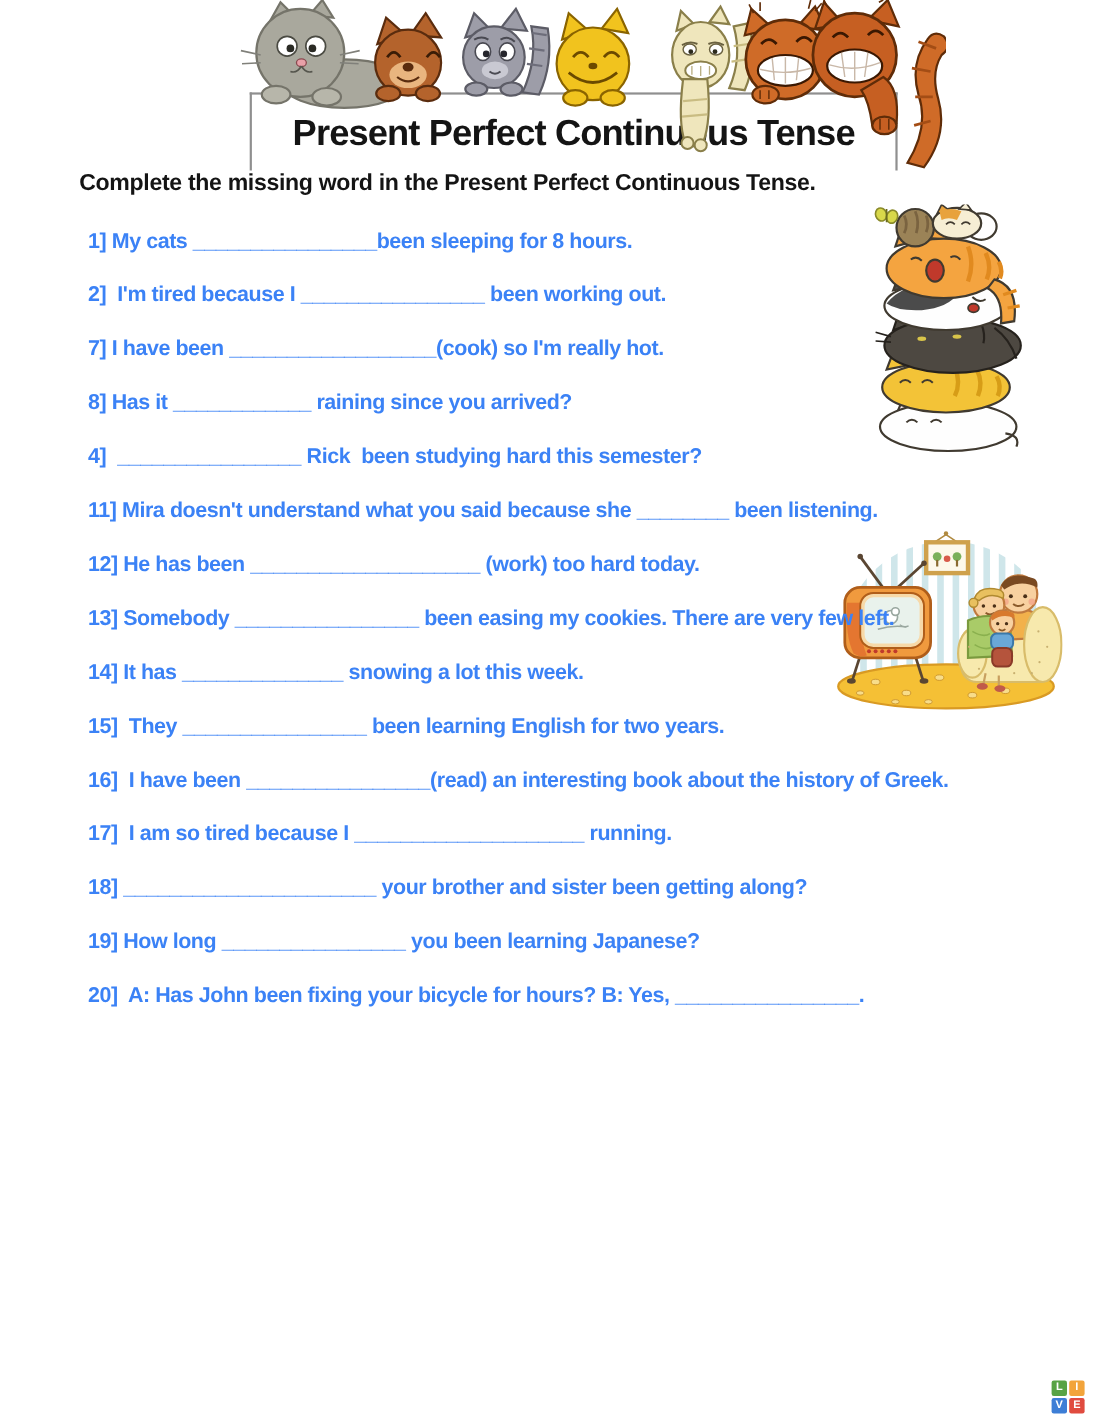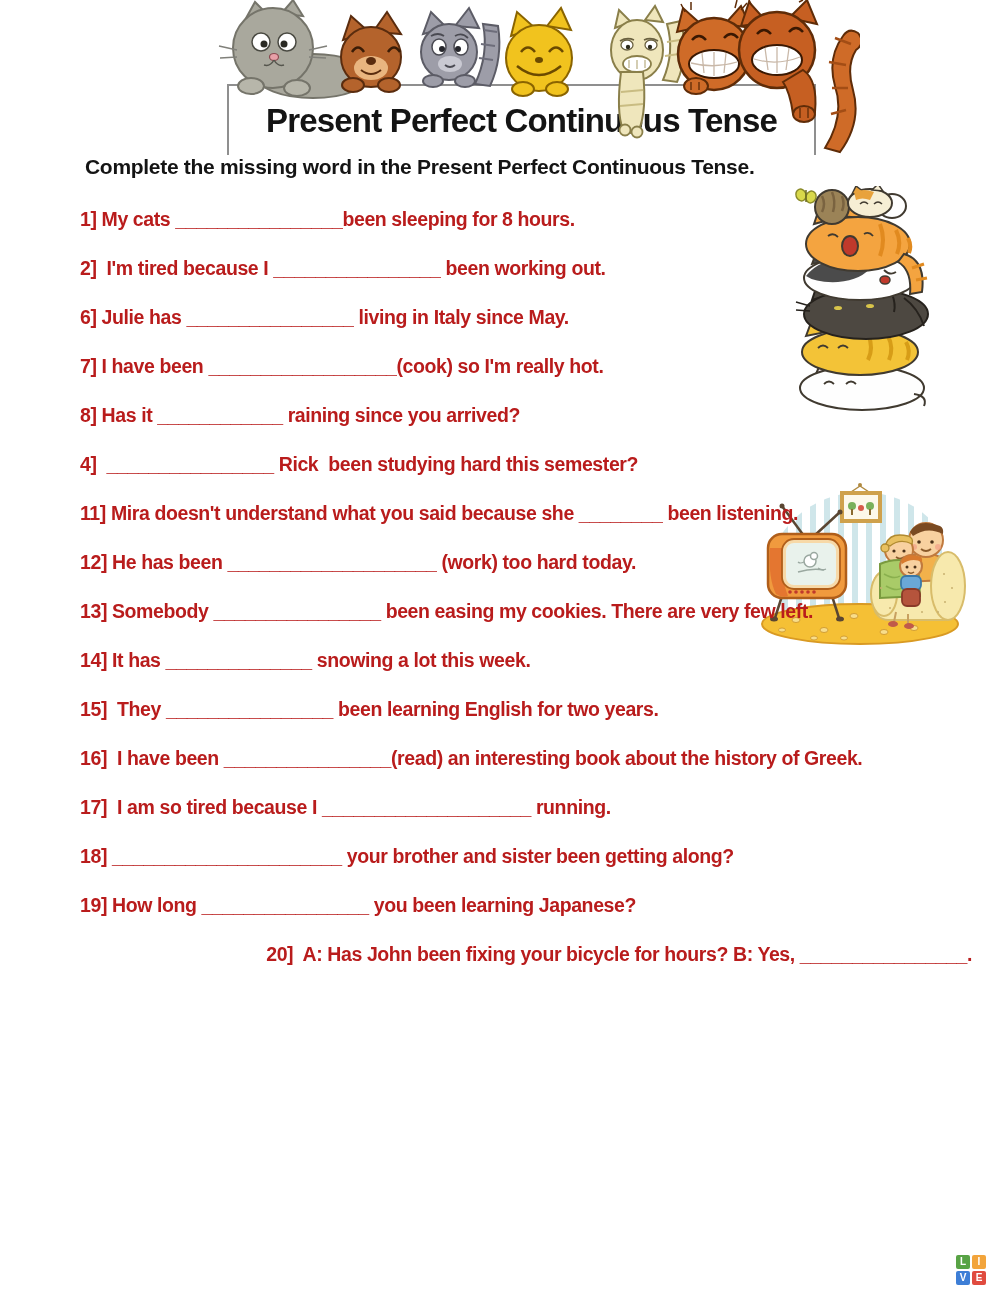--- a/index.html
+++ b/index.html
@@ -10,27 +10,27 @@
   .banner-cats{position:absolute;left:215px;top:0;width:645px;height:162px;z-index:3;pointer-events:none;}
   .sign{
     position:absolute;left:227px;top:84px;width:589px;height:71px;
     background:#ffffff;border:2px solid #8f8f8f;border-bottom:none;z-index:2;
     display:flex;align-items:center;justify-content:center;box-sizing:border-box;
   }
   .sign-title{
     font-size:33px;font-weight:700;letter-spacing:-0.8px;color:#141414;white-space:nowrap;
   }
   .instruction{
-    position:absolute;left:85px;top:155px;width:900px;
+    position:absolute;left:72px;top:155px;width:900px;
     font-size:21px;font-weight:700;letter-spacing:-0.3px;color:#141414;
   }
   .questions{position:absolute;left:80px;top:204px;width:892px;z-index:1;}
   .q{
     font-size:19.5px;font-weight:700;letter-spacing:-0.4px;line-height:30px;
-    margin-bottom:19px;white-space:pre-wrap;color:#b91c1c;
+    margin-bottom:19px;white-space:pre-wrap;color:#3b82f6;
   }
   .q:nth-child(16){margin-bottom:44px;text-align:right;}
   .cat-stack{position:absolute;left:788px;top:186px;width:162px;height:228px;z-index:0;}
   .tv-scene{position:absolute;left:752px;top:478px;width:214px;height:168px;z-index:0;}
   .footer{
     position:absolute;right:14px;bottom:6px;display:flex;align-items:center;gap:5px;z-index:4;
   }
   .logo-grid{display:grid;grid-template-columns:14px 14px;grid-template-rows:14px 14px;gap:2px;}
   .logo-cell{
     border-radius:2px;color:#fff;font-size:10px;font-weight:700;
@@ -145,21 +145,20 @@
 
 <div class="sign">
   <div class="sign-title">Present Perfect Continuous Tense</div>
 </div>
 
 <div class="instruction">Complete the missing word in the Present Perfect Continuous Tense.</div>
 
 <div class="questions">
   <div class="q">1] My cats ________________been sleeping for 8 hours.</div>
   <div class="q">2]  I'm tired because I ________________ been working out.</div>
-  <div class="q">6] Julie has ________________ living in Italy since May.</div>
   <div class="q">7] I have been __________________(cook) so I'm really hot.</div>
   <div class="q">8] Has it ____________ raining since you arrived?</div>
   <div class="q">4]  ________________ Rick  been studying hard this semester?</div>
   <div class="q">11] Mira doesn't understand what you said because she ________ been listening.</div>
   <div class="q">12] He has been ____________________ (work) too hard today.</div>
   <div class="q">13] Somebody ________________ been easing my cookies. There are very few left.</div>
   <div class="q">14] It has ______________ snowing a lot this week.</div>
   <div class="q">15]  They ________________ been learning English for two years.</div>
   <div class="q">16]  I have been ________________(read) an interesting book about the history of Greek.</div>
   <div class="q">17]  I am so tired because I ____________________ running.</div>

